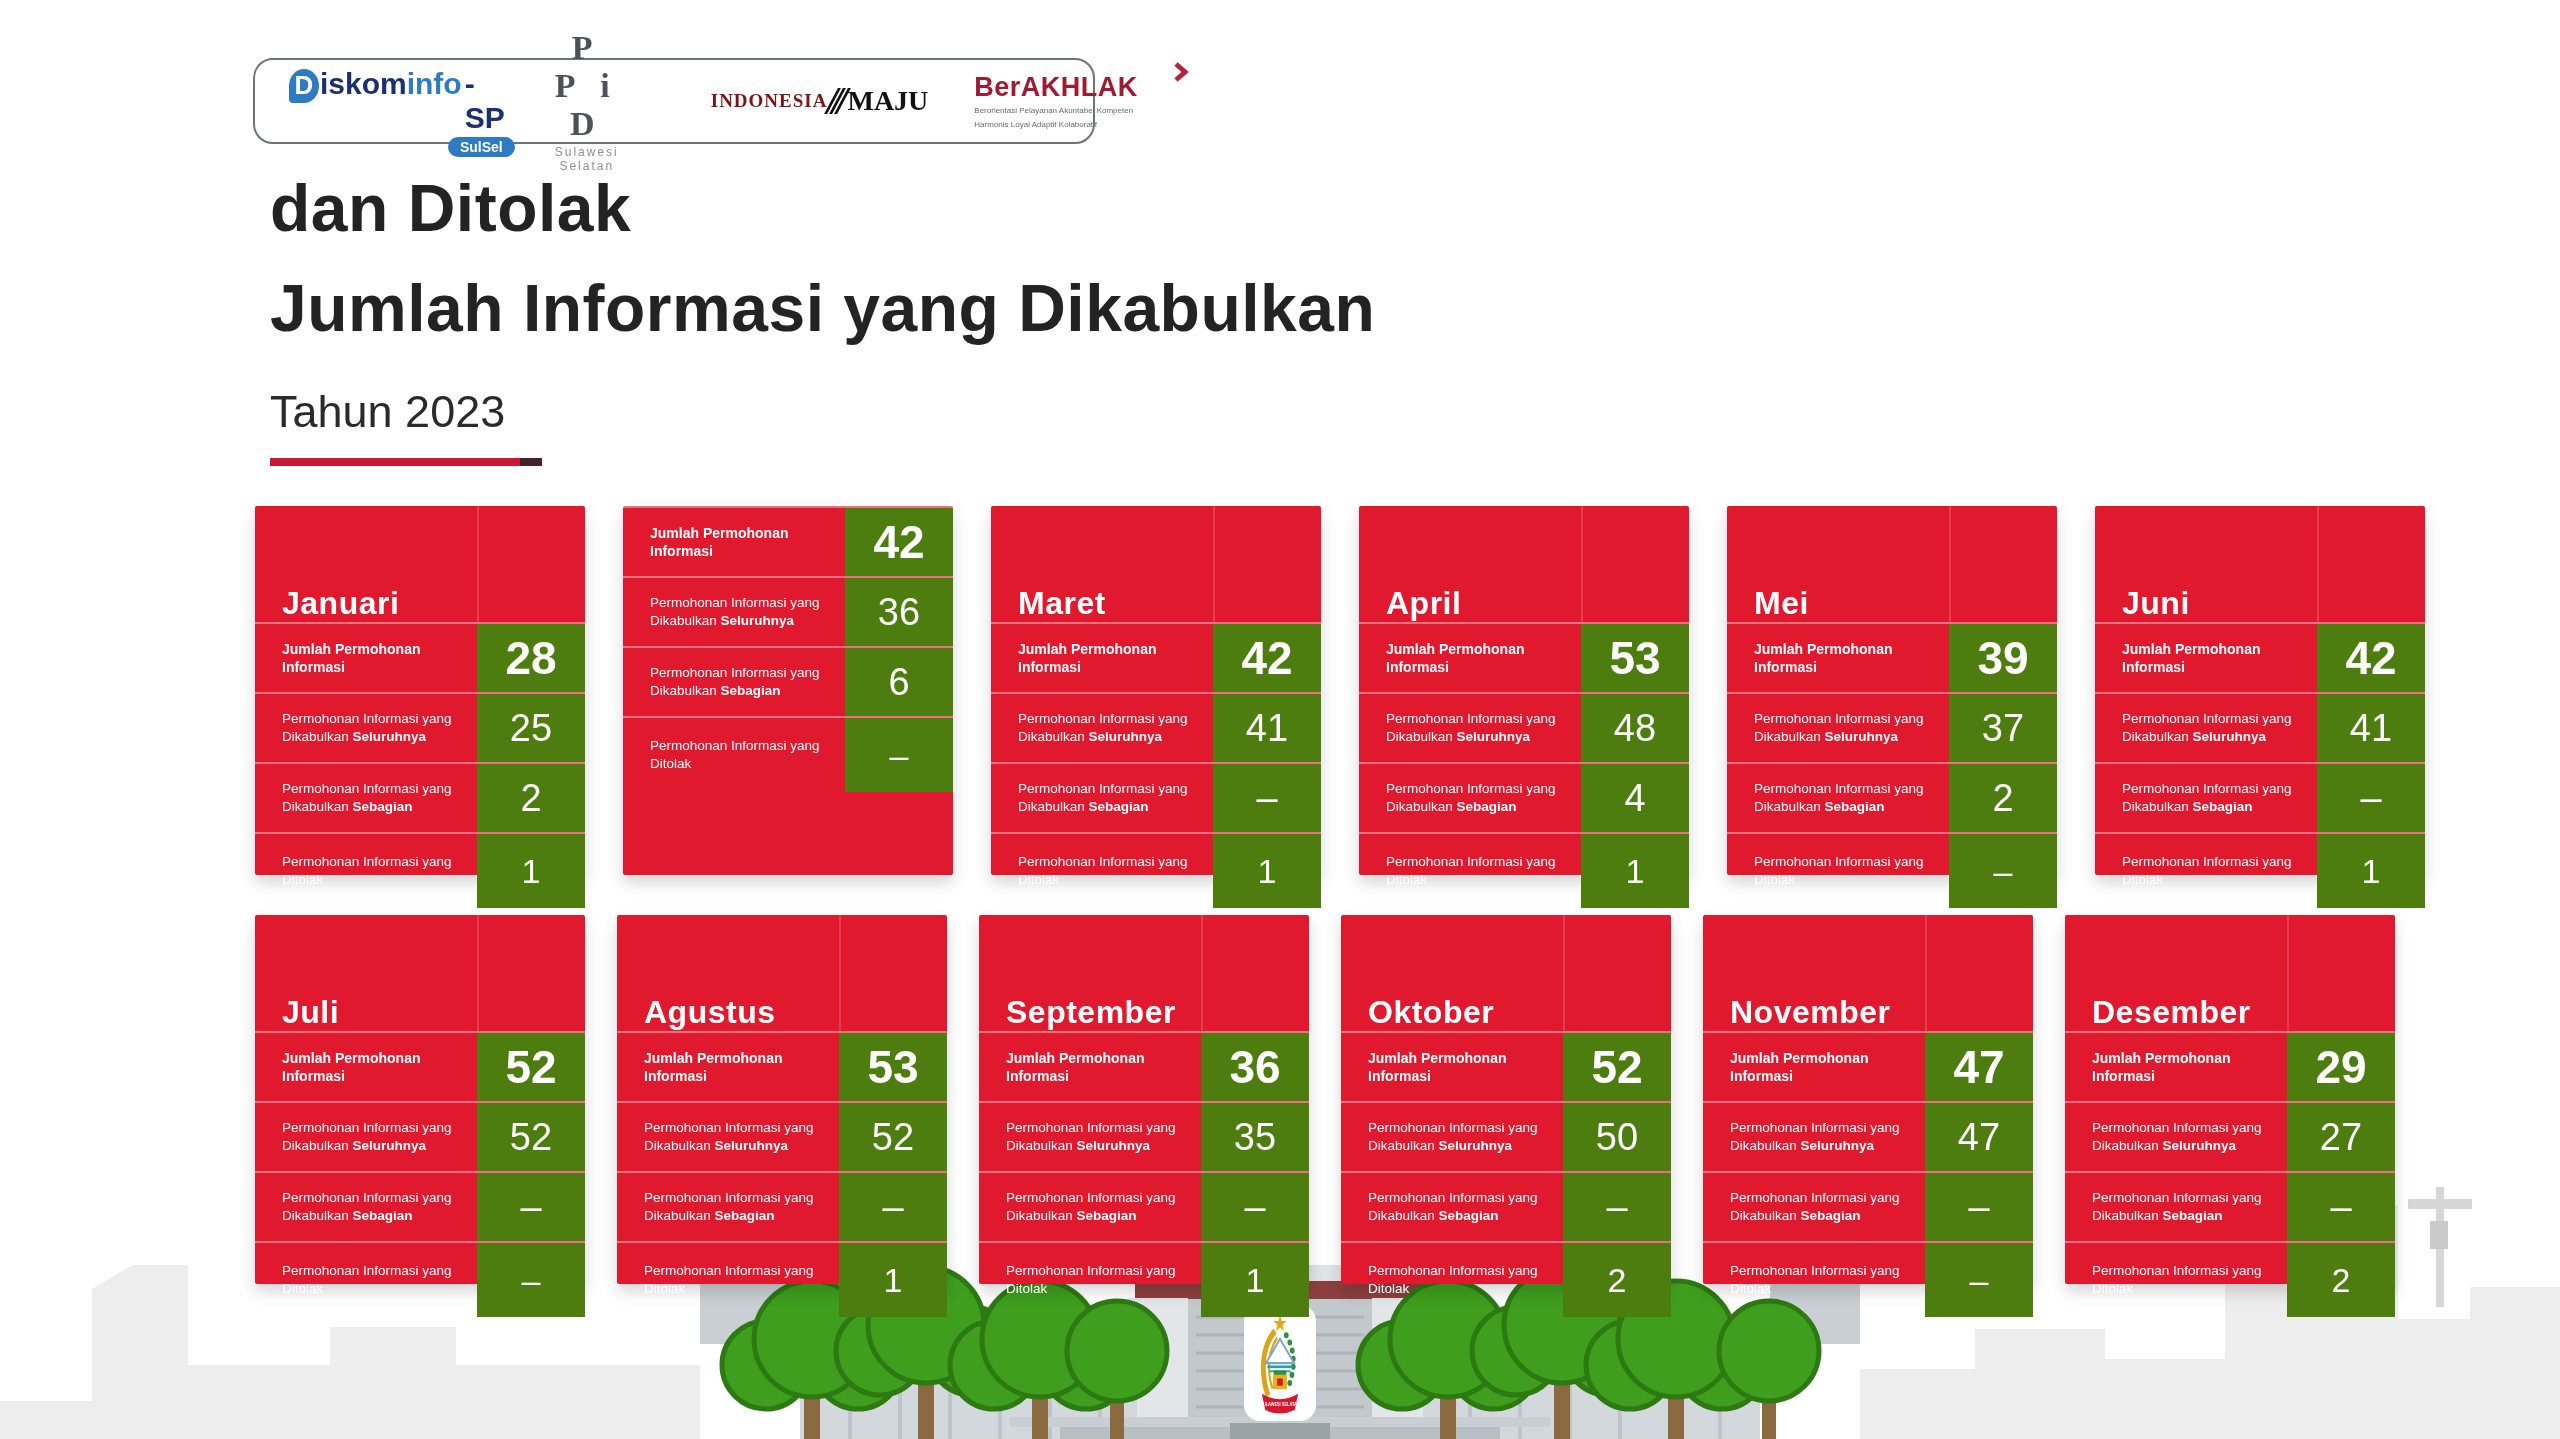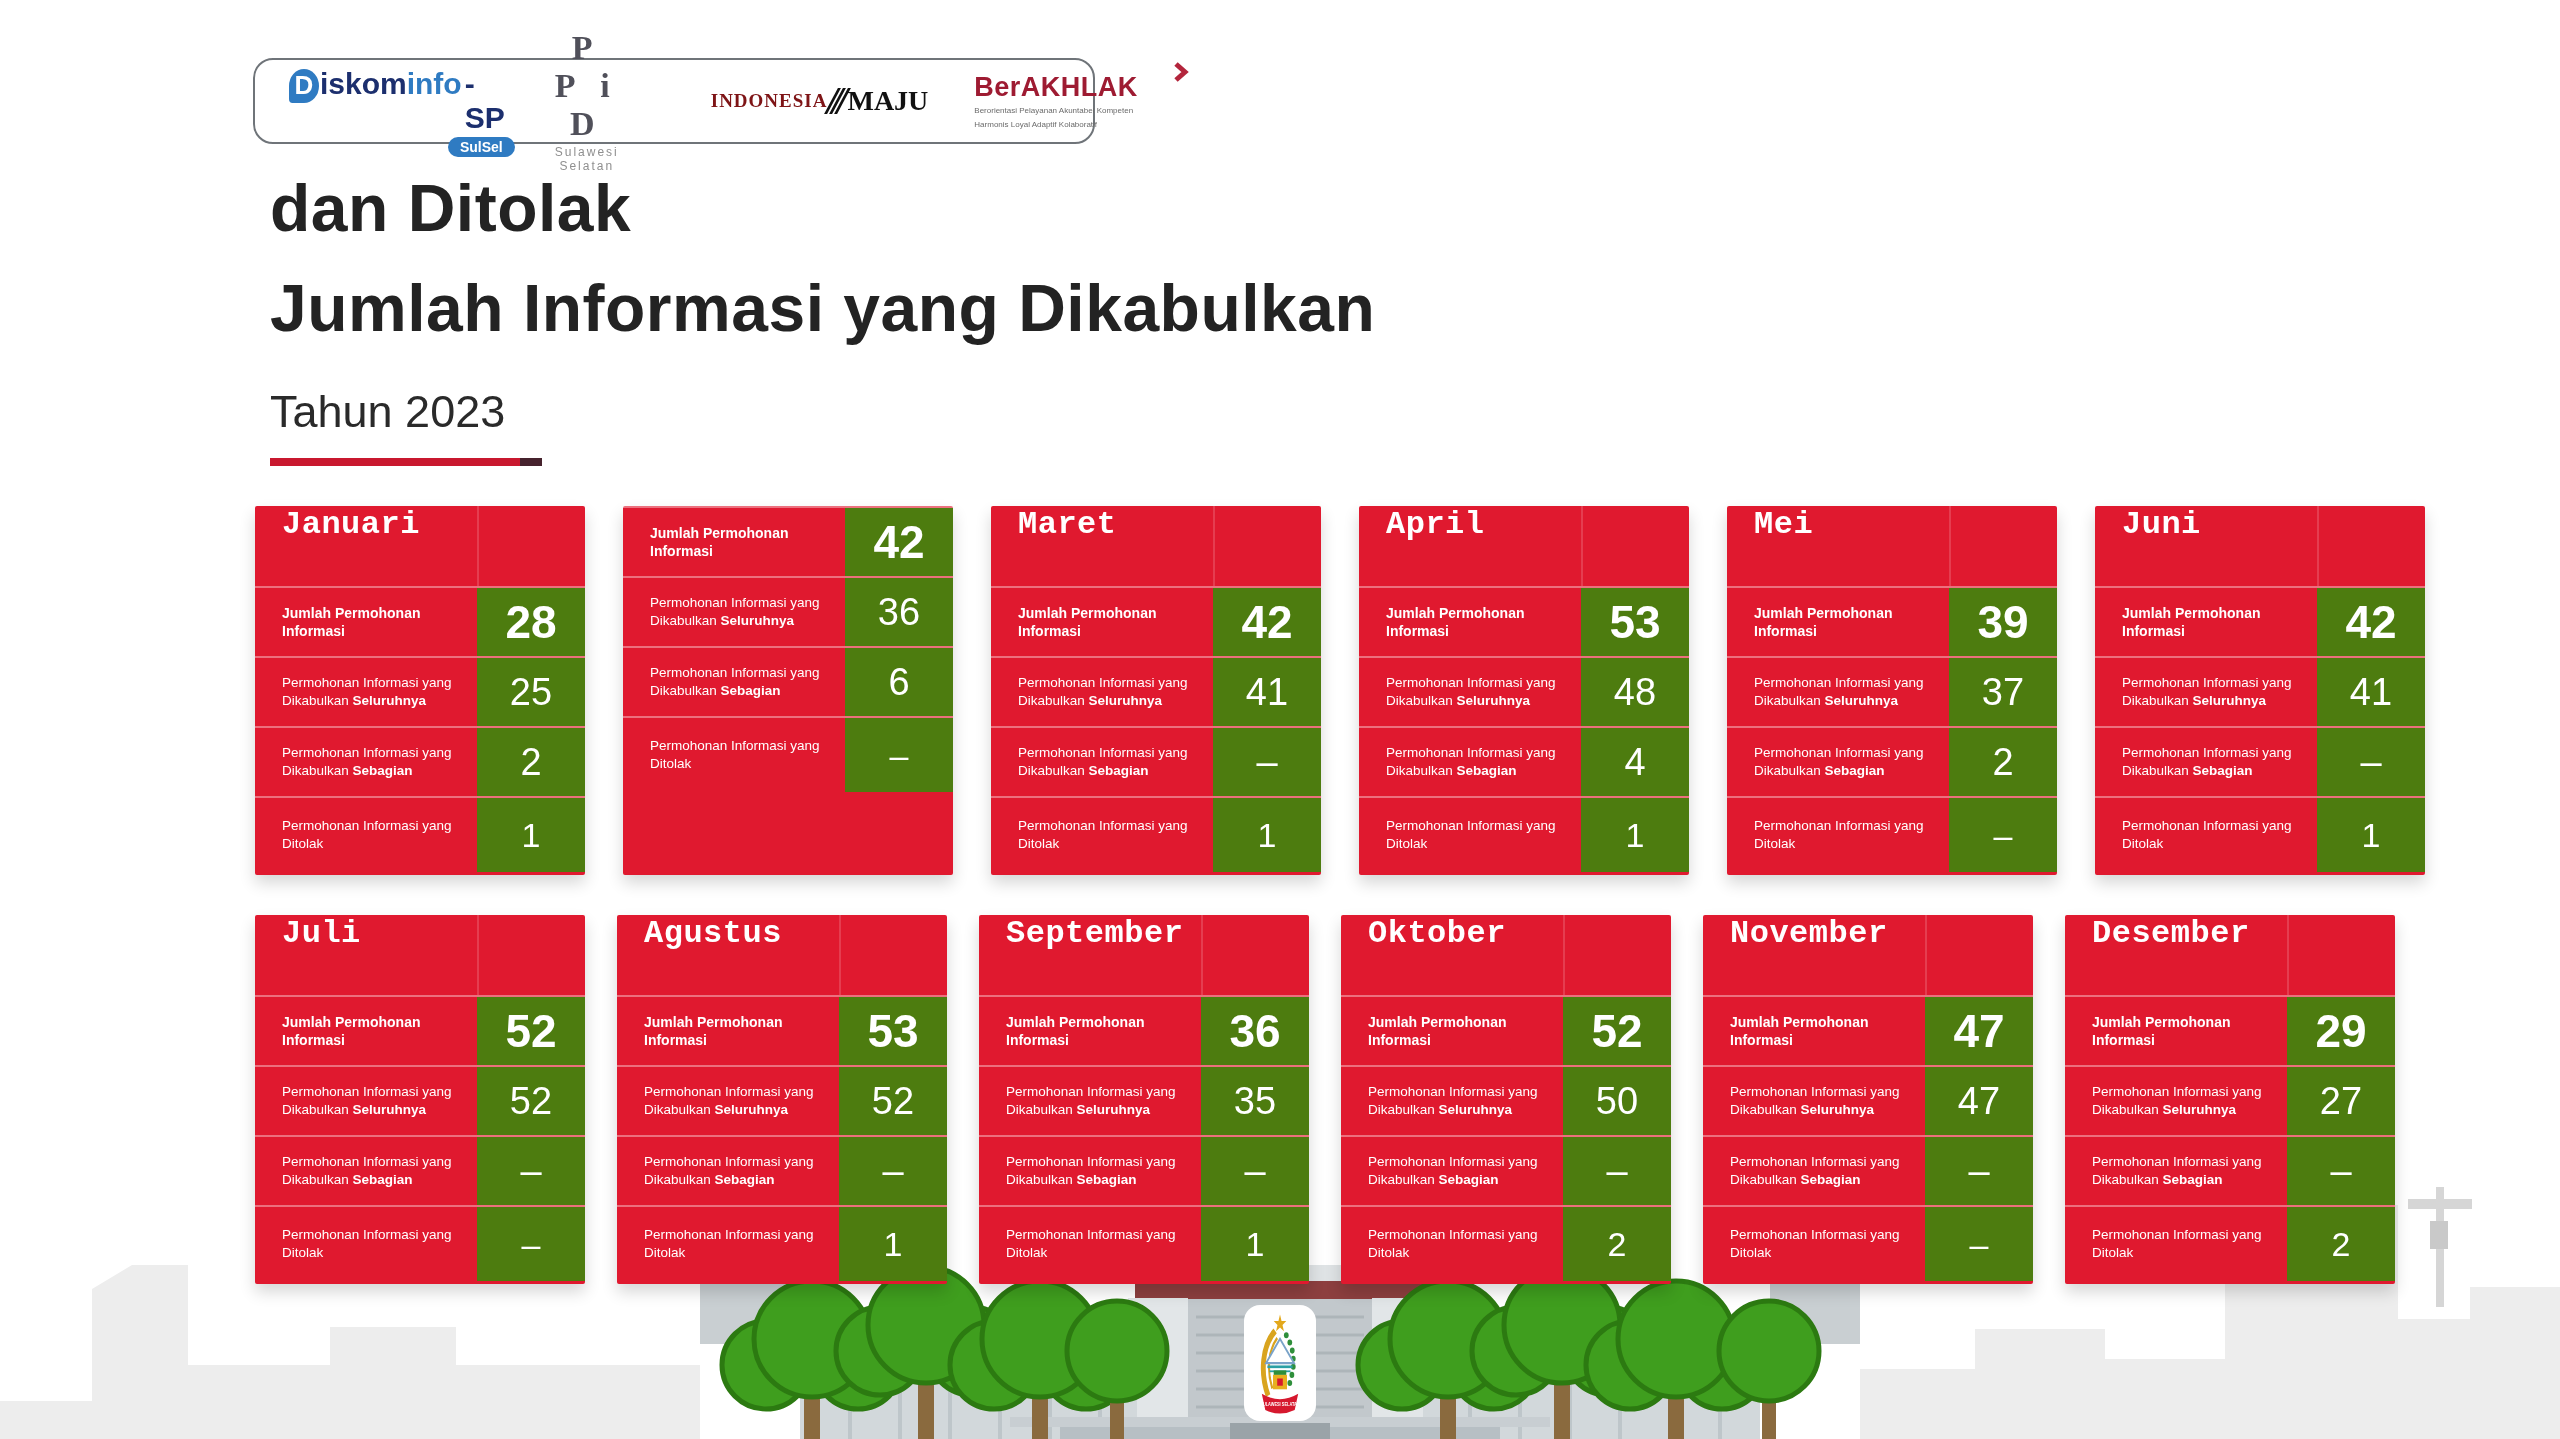--- a/index.html
+++ b/index.html
@@ -36,21 +36,21 @@
               font-weight:800;color:#232323;letter-spacing:.5px;}
   .page-subtitle{position:absolute;left:270px;top:386px;font-size:45px;font-weight:400;color:#2a2a2a;}
   .title-underline{position:absolute;left:270px;top:458px;width:272px;height:8px;
                    background:linear-gradient(to right,#c9182f 0,#c9182f 92%,#46222d 92%,#46222d 100%);}
 
   
   .cards-row{position:absolute;left:255px;display:flex;gap:38px;z-index:2;}
   #cards-row-1{top:506px;} #cards-row-2{top:915px;gap:32px;}
   .card{position:relative;width:330px;height:369px;background:#e0192f;
         box-shadow:0 8px 16px rgba(0,0,0,.16);border-radius:2px;}
-  .card-header{height:80px;position:relative;display:flex;align-items:flex-start;font-family:Liberation Mono, monospace;}
+  .card-header{height:116px;position:relative;display:flex;align-items:flex-end;}
   .month-name{padding-left:27px;font-size:32px;font-weight:600;color:#fff;letter-spacing:.5px;}
   .header-col{position:absolute;top:0;right:0;width:108px;height:100%;
               border-left:2px solid rgba(255,255,255,.16);box-sizing:border-box;}
   .card-row{display:flex;border-top:2px solid rgba(255,255,255,.38);height:70px;box-sizing:border-box;}
   .card-row.last{height:76px;}
   .row-label{flex:1;display:flex;flex-direction:column;justify-content:center;color:#fff;
              font-size:13.5px;line-height:1.32;padding:0 8px 0 27px;}
   .row-label strong{font-weight:700;}
   .row-total .row-label{font-weight:700;font-size:14px;}
   .row-value{width:108px;background:#4d7c0f;color:#fff;display:flex;align-items:center;

